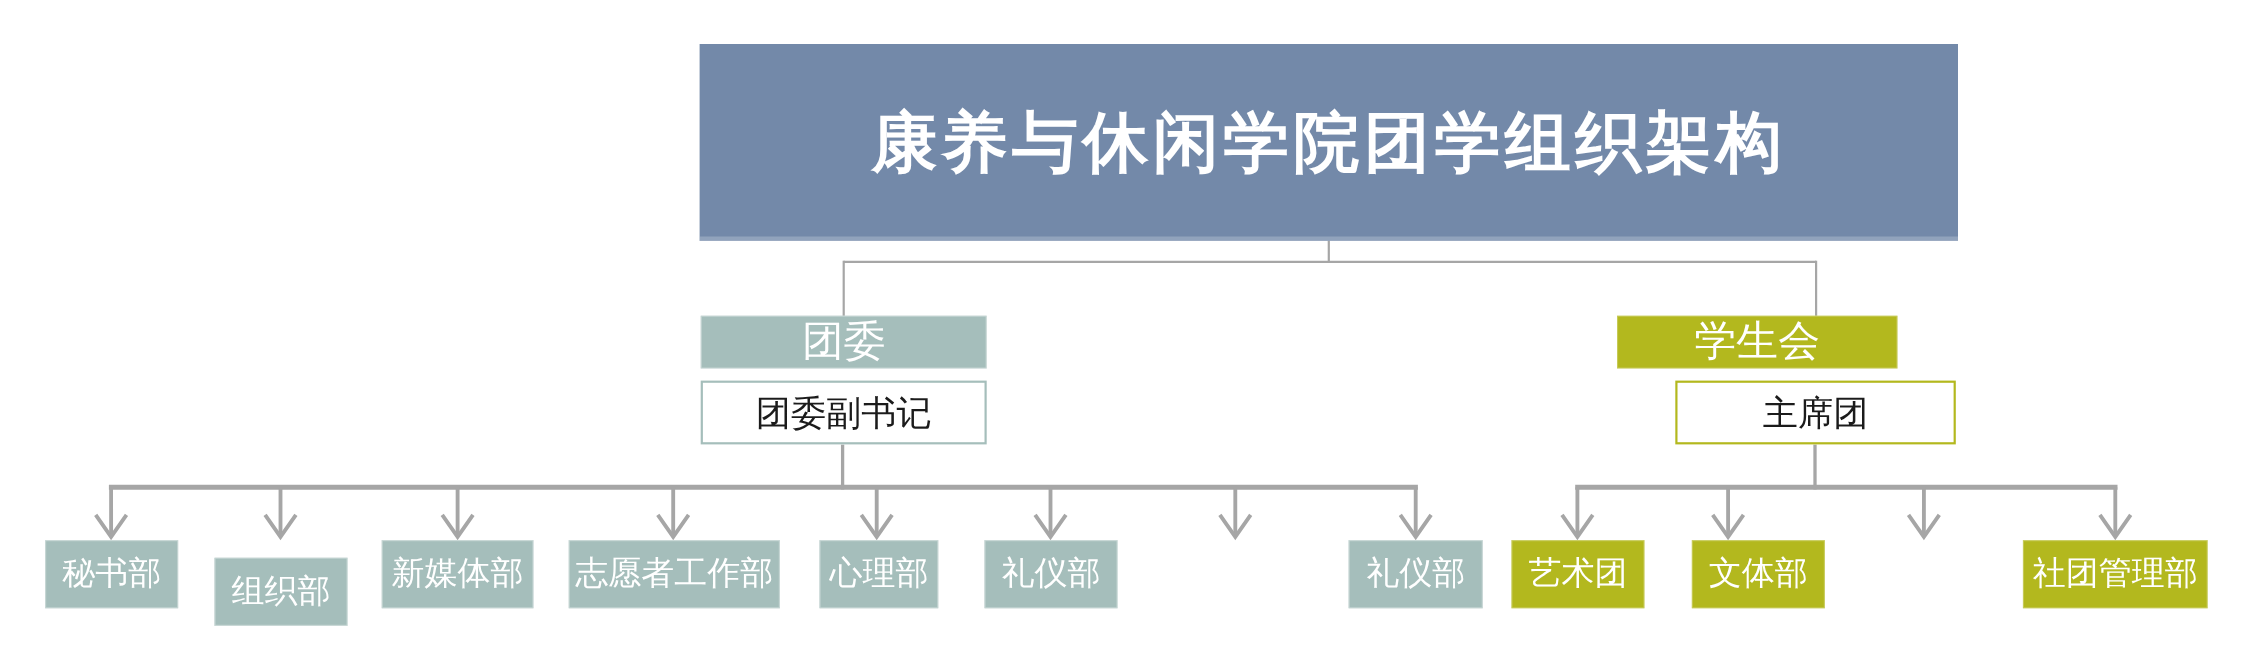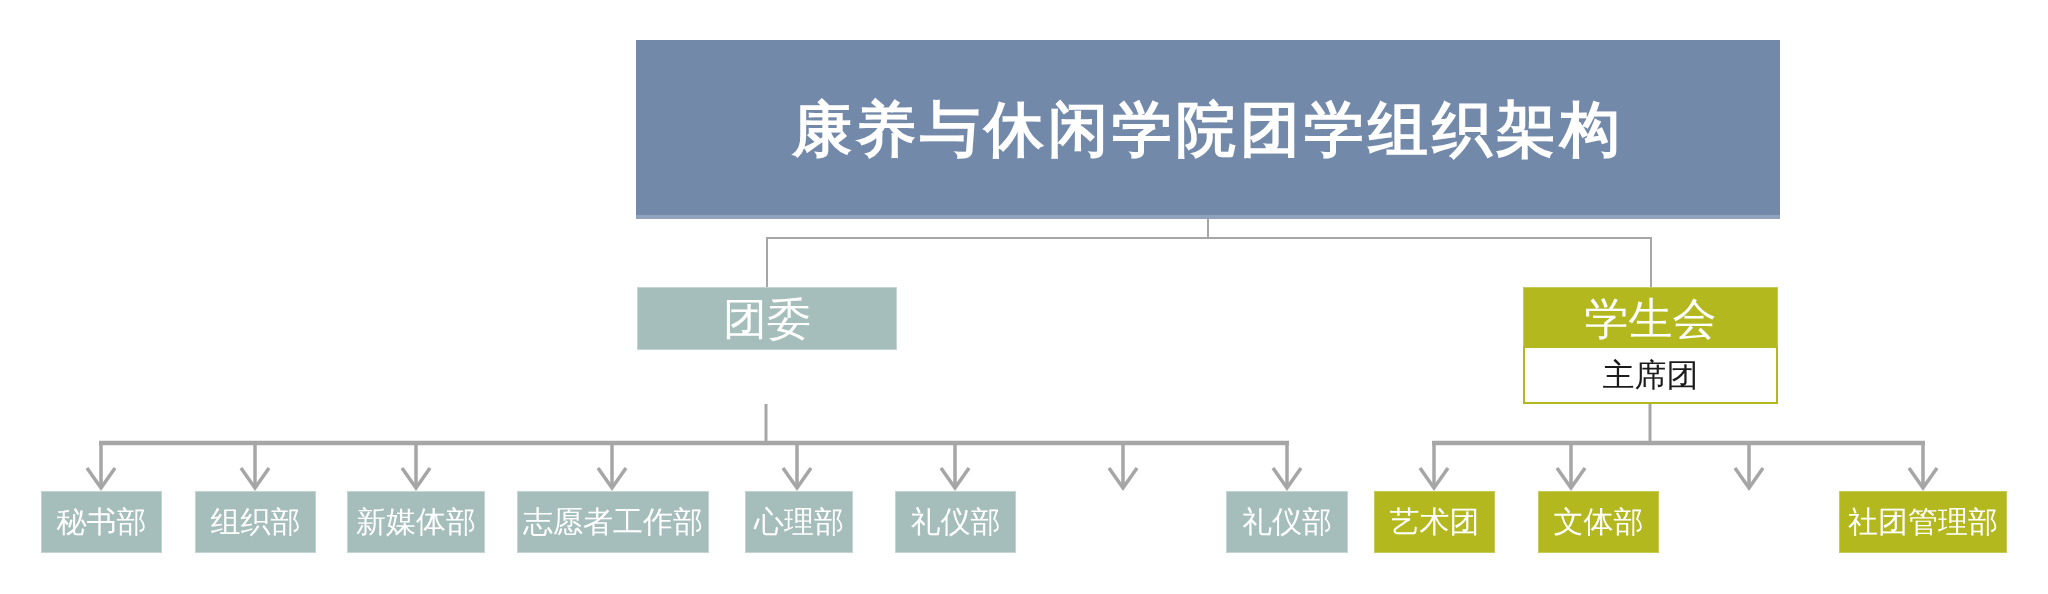--- a/index.html
+++ b/index.html
@@ -18,21 +18,21 @@
   .connectors line,.connectors polyline{stroke:var(--connector);fill:none;}
   .lw2 line{stroke-width:2px;}
   .lw3 line{stroke-width:3px;}
   .lw4 line{stroke-width:4.5px;}
   .arrow line,.arrow polyline{stroke-width:3.5px;}
   .box{position:absolute;display:flex;align-items:center;justify-content:center;
        box-sizing:border-box;text-align:center;white-space:nowrap;line-height:1;}
   .title-box{top:40px;left:636px;width:1144px;height:179px;background:var(--title-bg);
        color:var(--text-light);font-size:60px;letter-spacing:4px;font-weight:700;
        box-shadow:inset 0 -4px 0 rgba(255,255,255,0.22);}
-  .hdr{top:287px;height:63px;font-size:44px;color:var(--text-light);}
+  .hdr{top:287px;height:48px;font-size:38px;color:var(--text-light);}
   .sub{top:346px;height:58px;font-size:32px;color:var(--text-dark);background:#fff;}
   .dept{top:491px;height:62px;font-size:30px;color:var(--text-light);}
   .fill-sage{background:var(--committee-fill);box-shadow:inset 0 0 0 1px rgba(255,255,255,0.35);}
   .fill-olive{background:var(--union-fill);box-shadow:inset 0 0 0 1px rgba(255,255,255,0.25);}
   .border-sage{border:2px solid var(--committee-fill);}
   .border-olive{border:2px solid var(--union-fill);}
 </style>
 </head>
 <body>
 
@@ -104,26 +104,27 @@
       </g>
     <g class="arrow">
       <line x1="1923" y1="443" x2="1923" y2="486"></line>
         <polyline points="1909,468 1923,488 1937,468"></polyline>
       </g>
   </svg>
 
   <div class="box title-box">康养与休闲学院团学组织架构</div>
 
   <div class="box hdr fill-sage" style="left:637px;width:260px;">团委</div>
+  <div class="box sub border-sage" style="left:637px;width:260px;">团委副书记</div>
 
-  <div class="box hdr fill-olive" style="left:1523px;width:255px;">学生会</div>
+  <div class="box hdr fill-olive" style="left:1470px;width:255px;">学生会</div>
   <div class="box dept fill-sage" style="left:41px;width:121px;">秘书部</div>
 
   <div class="box sub border-olive" style="left:1523px;width:255px;">主席团</div>
-  <div class="box dept fill-sage" style="left:195px;width:121px;">组织部</div>
+  <div class="box dept fill-sage" style="left:195px;width:121px;margin-top:16px;">组织部</div>
   <div class="box dept fill-sage" style="left:347px;width:138px;">新媒体部</div>
   <div class="box dept fill-sage" style="left:517px;width:192px;">志愿者工作部</div>
   <div class="box dept fill-sage" style="left:745px;width:108px;">心理部</div>
   <div class="box dept fill-sage" style="left:895px;width:121px;">礼仪部</div>
   <div class="box dept fill-sage" style="left:1226px;width:122px;">礼仪部</div>
 
   <div class="box dept fill-olive" style="left:1374px;width:121px;text-align:right;">艺术团</div>
   <div class="box dept fill-olive" style="left:1538px;width:121px;">文体部</div>
   <div class="box dept fill-olive" style="left:1839px;width:168px;">社团管理部</div>
 

